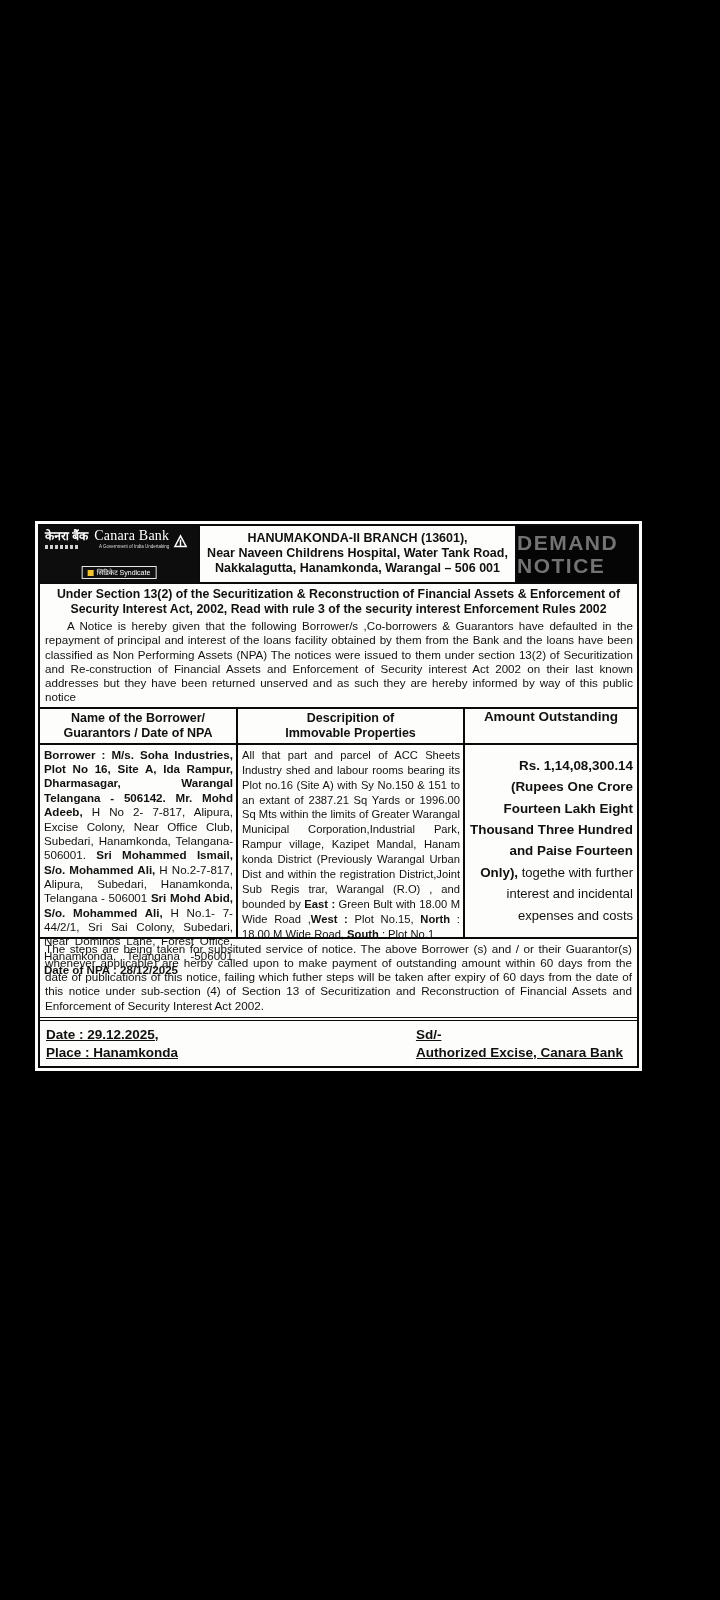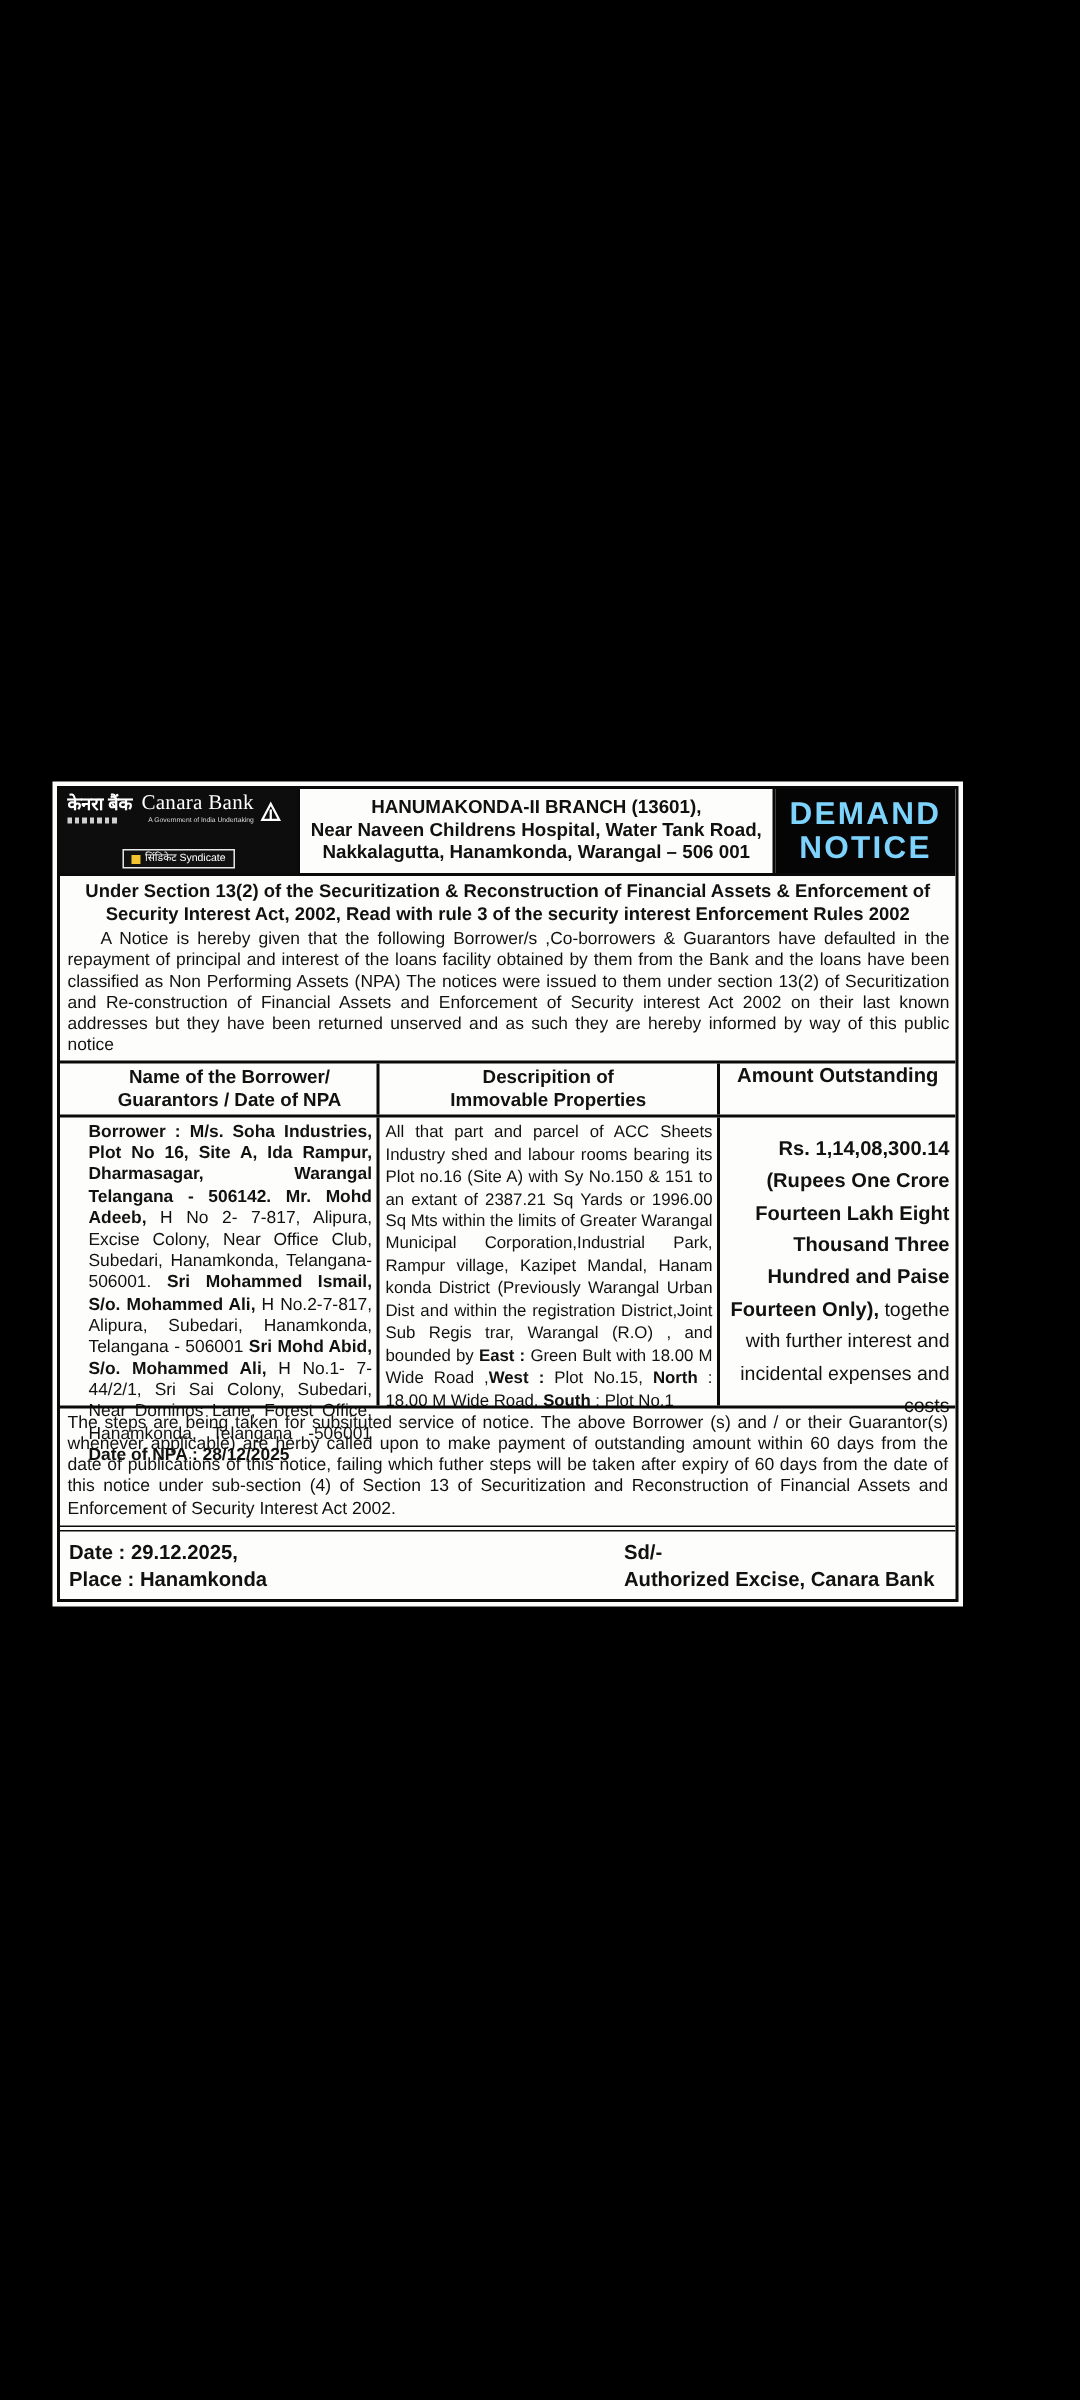--- a/index.html
+++ b/index.html
@@ -33,39 +33,39 @@
     border:1px solid #e9e9e9;background:#111;color:#fff;
     font-size:7px;line-height:9px;padding:1px 5px;white-space:nowrap;display:flex;align-items:center;gap:3px;
   }
   .syn-dot{width:6px;height:6px;background:#f4c430;display:inline-block;flex:0 0 auto;}
   .branch-cell{
     flex:1;border-left:2px solid #0a0a0a;border-right:2px solid #0a0a0a;
     text-align:center;font-weight:bold;font-size:12.5px;line-height:14.8px;
     padding:5px 2px 0 2px;box-sizing:border-box;
   }
   .demand-cell{
-    width:120px;flex:0 0 auto;background:#050505;color:#7dd3fc;
-    display:flex;flex-direction:column;align-items:center;justify-content:center;
+    width:120px;flex:0 0 auto;background:#050505;color:#737373;
+    display:flex;flex-direction:column;align-items:flex-start;justify-content:center;
     font-weight:bold;font-size:21px;line-height:23px;letter-spacing:1.5px;
   }
   
   .sec-head{
     flex:0 0 auto;text-align:center;font-weight:bold;font-size:12.3px;line-height:15px;
     padding:3px 8px 2px 8px;
   }
   .intro{
     flex:0 0 auto;font-size:11.6px;line-height:14.3px;text-align:justify;
     padding:0 4px 2px 5px;
   }
   .intro .ind{display:inline-block;width:22px;}
   
   .tbl{flex:1;display:flex;flex-direction:column;border-top:2px solid #0a0a0a;min-height:0;}
   .thead{display:flex;border-bottom:2px solid #0a0a0a;font-weight:bold;text-align:center;flex:0 0 auto;}
   .tbody{display:flex;flex:1;min-height:0;}
-  .c1{width:196px;flex:0 0 auto;box-sizing:border-box;margin-left:15px;}
+  .c1{width:196px;flex:0 0 auto;box-sizing:border-box;}
   .c2{width:229px;flex:0 0 auto;border-left:2px solid #0a0a0a;border-right:2px solid #0a0a0a;box-sizing:border-box;}
   .c3{flex:1;box-sizing:border-box;}
   .thead .c1,.thead .c2{font-size:12.5px;line-height:15px;padding:2px 0;}
   .thead .c3{font-size:13.5px;display:flex;align-items:flex-start;justify-content:center;}
   .tbody .c1{font-size:11.6px;line-height:14.35px;padding:3px 3px 0 4px;text-align:justify;}
   .tbody .c2{font-size:11.2px;line-height:14.9px;padding:3px 3px 0 4px;text-align:justify;}
   .tbody .c3{
     text-align:right;font-weight:bold;font-size:13.4px;line-height:21.4px;
     padding:10px 4px 0 4px;
   }
@@ -73,21 +73,21 @@
   .b{font-weight:bold;}
   
   .steps{
     flex:0 0 auto;border-top:2px solid #0a0a0a;font-size:11.7px;line-height:14.3px;
     text-align:justify;padding:3px 5px 4px 5px;
   }
   
   .foot{
     flex:0 0 auto;border-top:4px double #0a0a0a;display:flex;
     font-weight:bold;font-size:13.5px;line-height:18px;
-    padding:5px 8px 4px 6px;align-items:flex-start;
+    padding:5px 8px 4px 6px;align-items:flex-start;text-decoration:underline;
   }
   .foot-left{display:flex;flex-direction:column;}
   .foot-right{margin-left:auto;display:flex;flex-direction:column;align-items:flex-start;padding-right:6px;}
 </style>
 </head>
 <body>
 
 <div class="doc">
   <div class="doc-inner">
 

